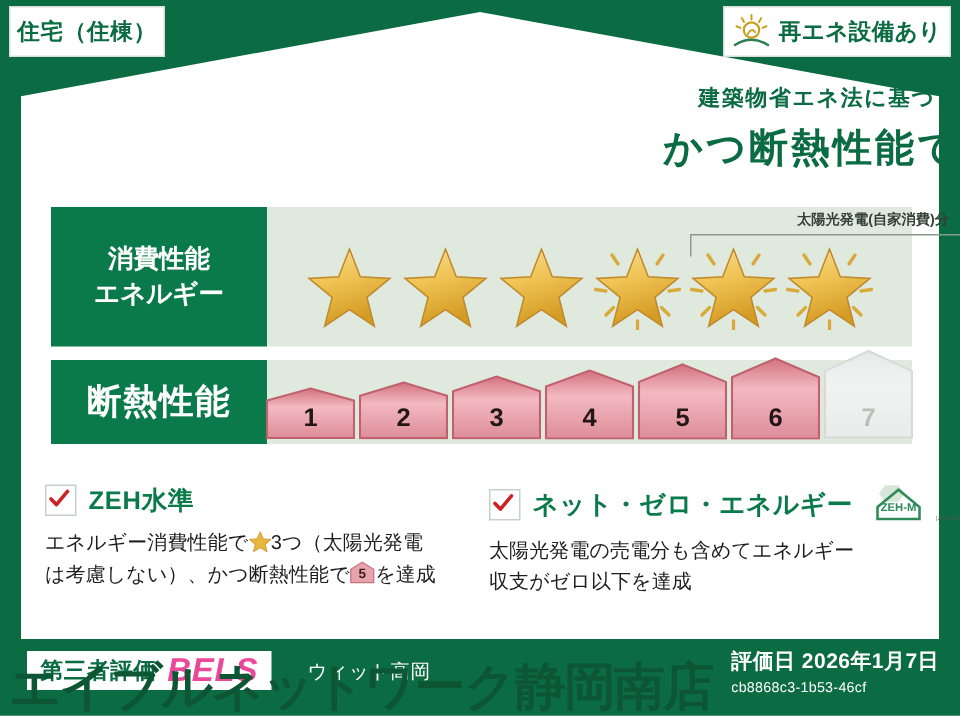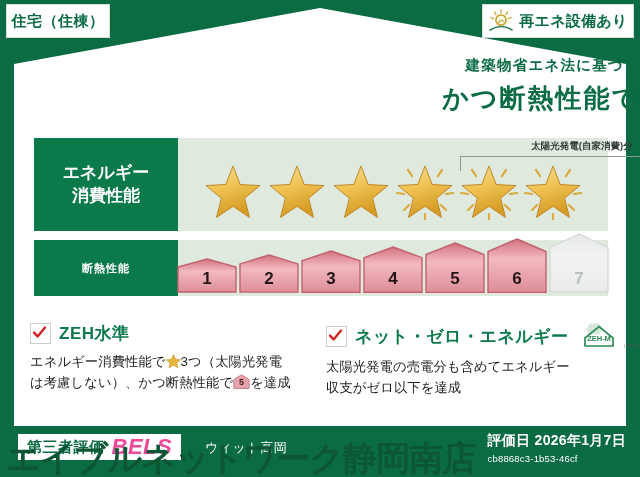--- a/index.html
+++ b/index.html
@@ -51,21 +51,21 @@
     position:absolute;display:flex;align-items:stretch;
   }
   #row-energy{left:34px;top:138px;width:574px;height:93px;}
   #row-insul {left:34px;top:240px;width:574px;height:56px;}
   .row-label{
     background:#0b7a4b;color:#ffffff;font-weight:bold;
     display:flex;flex-direction:column;align-items:center;justify-content:center;
     line-height:1.35;flex:0 0 auto;
   }
   #row-energy .row-label{width:144px;font-size:17px;}
-  #row-insul  .row-label{width:144px;font-size:11px;letter-spacing:1px;}
+  #row-insul  .row-label{width:144px;font-size:23px;letter-spacing:1px;}
   .row-body{
     flex:1 1 auto;background:#dfe9dd;position:relative;
   }
   
   .stars{
     position:absolute;left:0;right:0;bottom:4px;height:70px;
     display:flex;align-items:center;justify-content:center;gap:6px;
   }
   .star{width:58px;height:56px;flex:0 0 auto;position:relative;}
   .solar-bracket{
@@ -172,22 +172,22 @@
 
   <div class="body-white"></div>
 
   <div class="title-block">
     <div class="title-sub">建築物省エネ法に基づく</div>
     <div class="title-main">かつ断熱性能で</div>
   </div>
 
   <div class="row" id="row-energy">
     <div class="row-label">
+      <span>消費性能</span>
       <span>エネルギー</span>
-      <span>消費性能</span>
     </div>
     <div class="row-body">
       <div class="solar-cap">太陽光発電(自家消費)分</div>
       <div class="solar-bracket"></div>
       <div class="stars" id="stars-container">
           <div class="star"><svg viewBox="0 0 58 56" width="58" height="56">
       <defs>
                 <linearGradient id="sg0" x1="0" y1="0" x2="0.3" y2="1">
         <stop offset="0%" stop-color="#f7dd96"></stop>
                   <stop offset="45%" stop-color="#f0c456"></stop>

